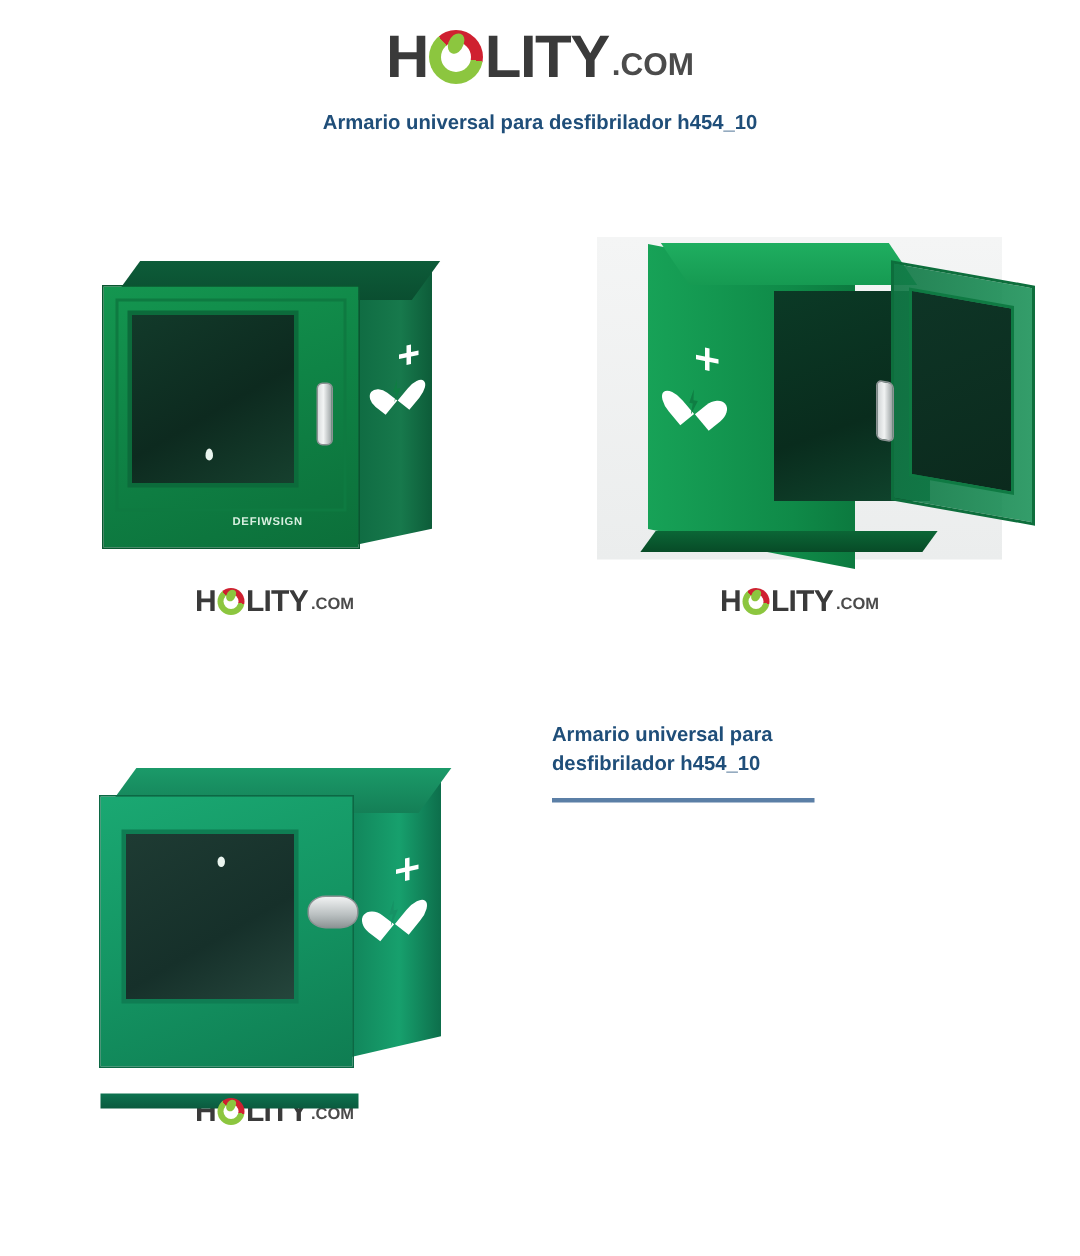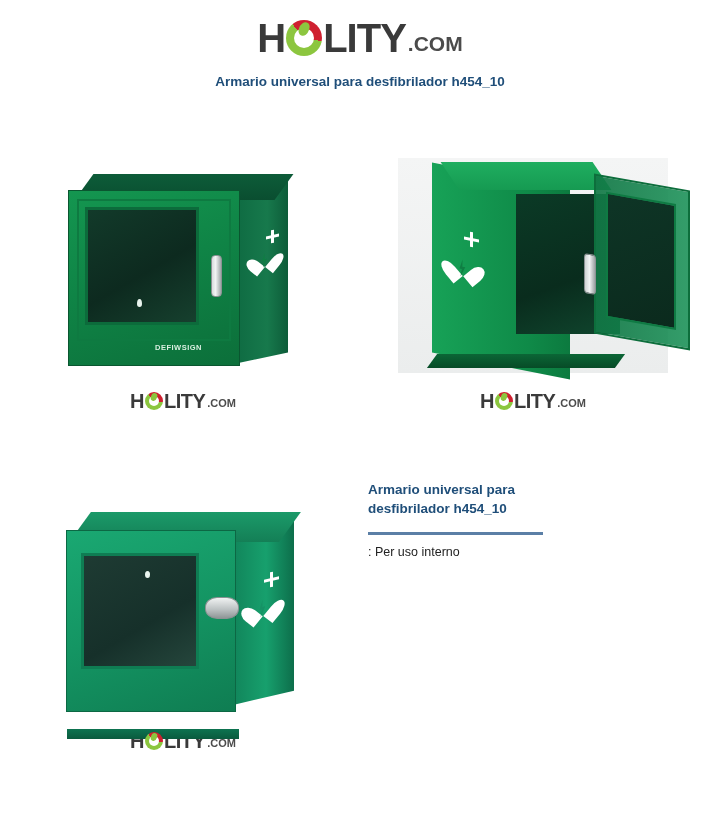--- a/index.html
+++ b/index.html
@@ -365,16 +365,15 @@
         </span>
         <span>LITY</span>
         <span class="dotcom">.COM</span>
       </div>
     </div>
   </div>
 
   <div class="info">
     <div class="info-title">Armario universal para desfibrilador h454_10</div>
     <div class="info-rule"></div>
-    <div class="info-desc">: Per uso interno</div>
   </div>
 
 </div>
 
 </body></html>

